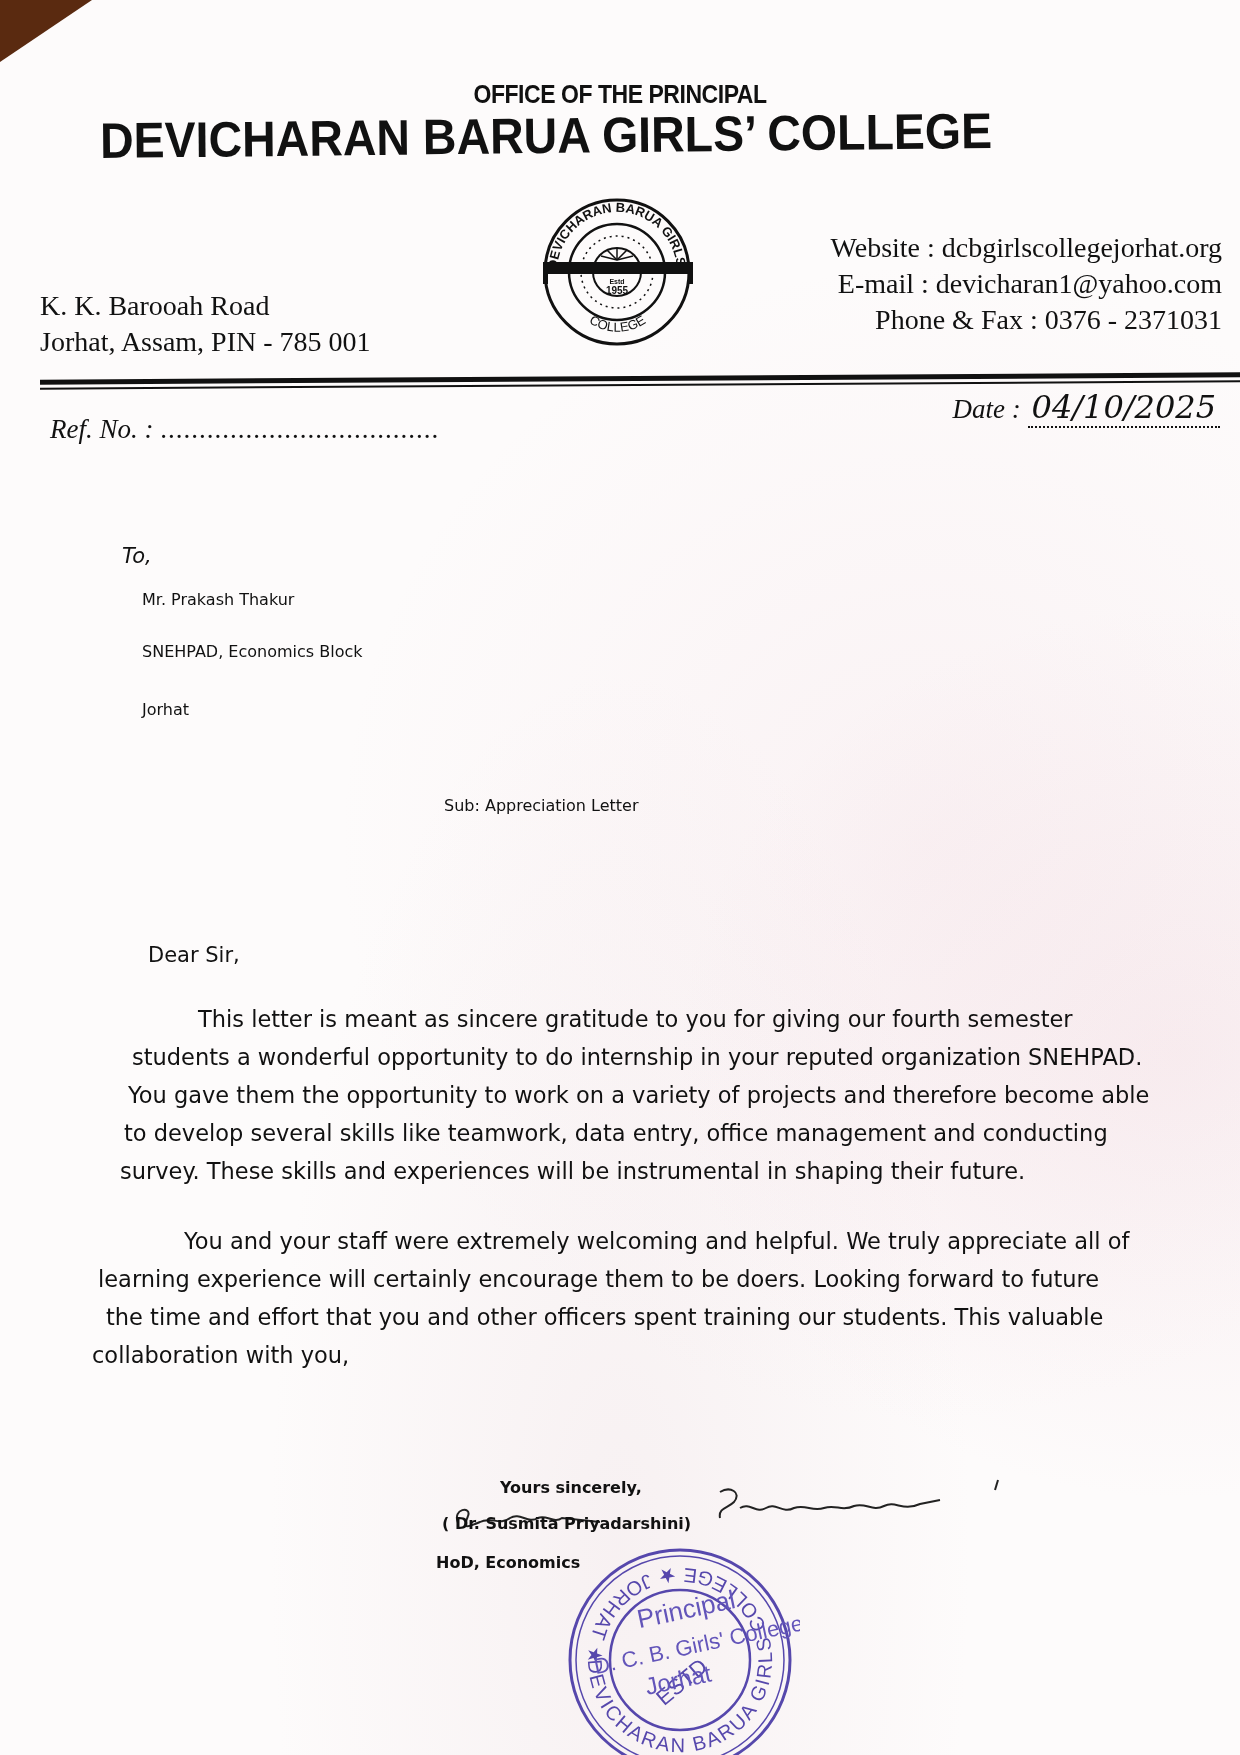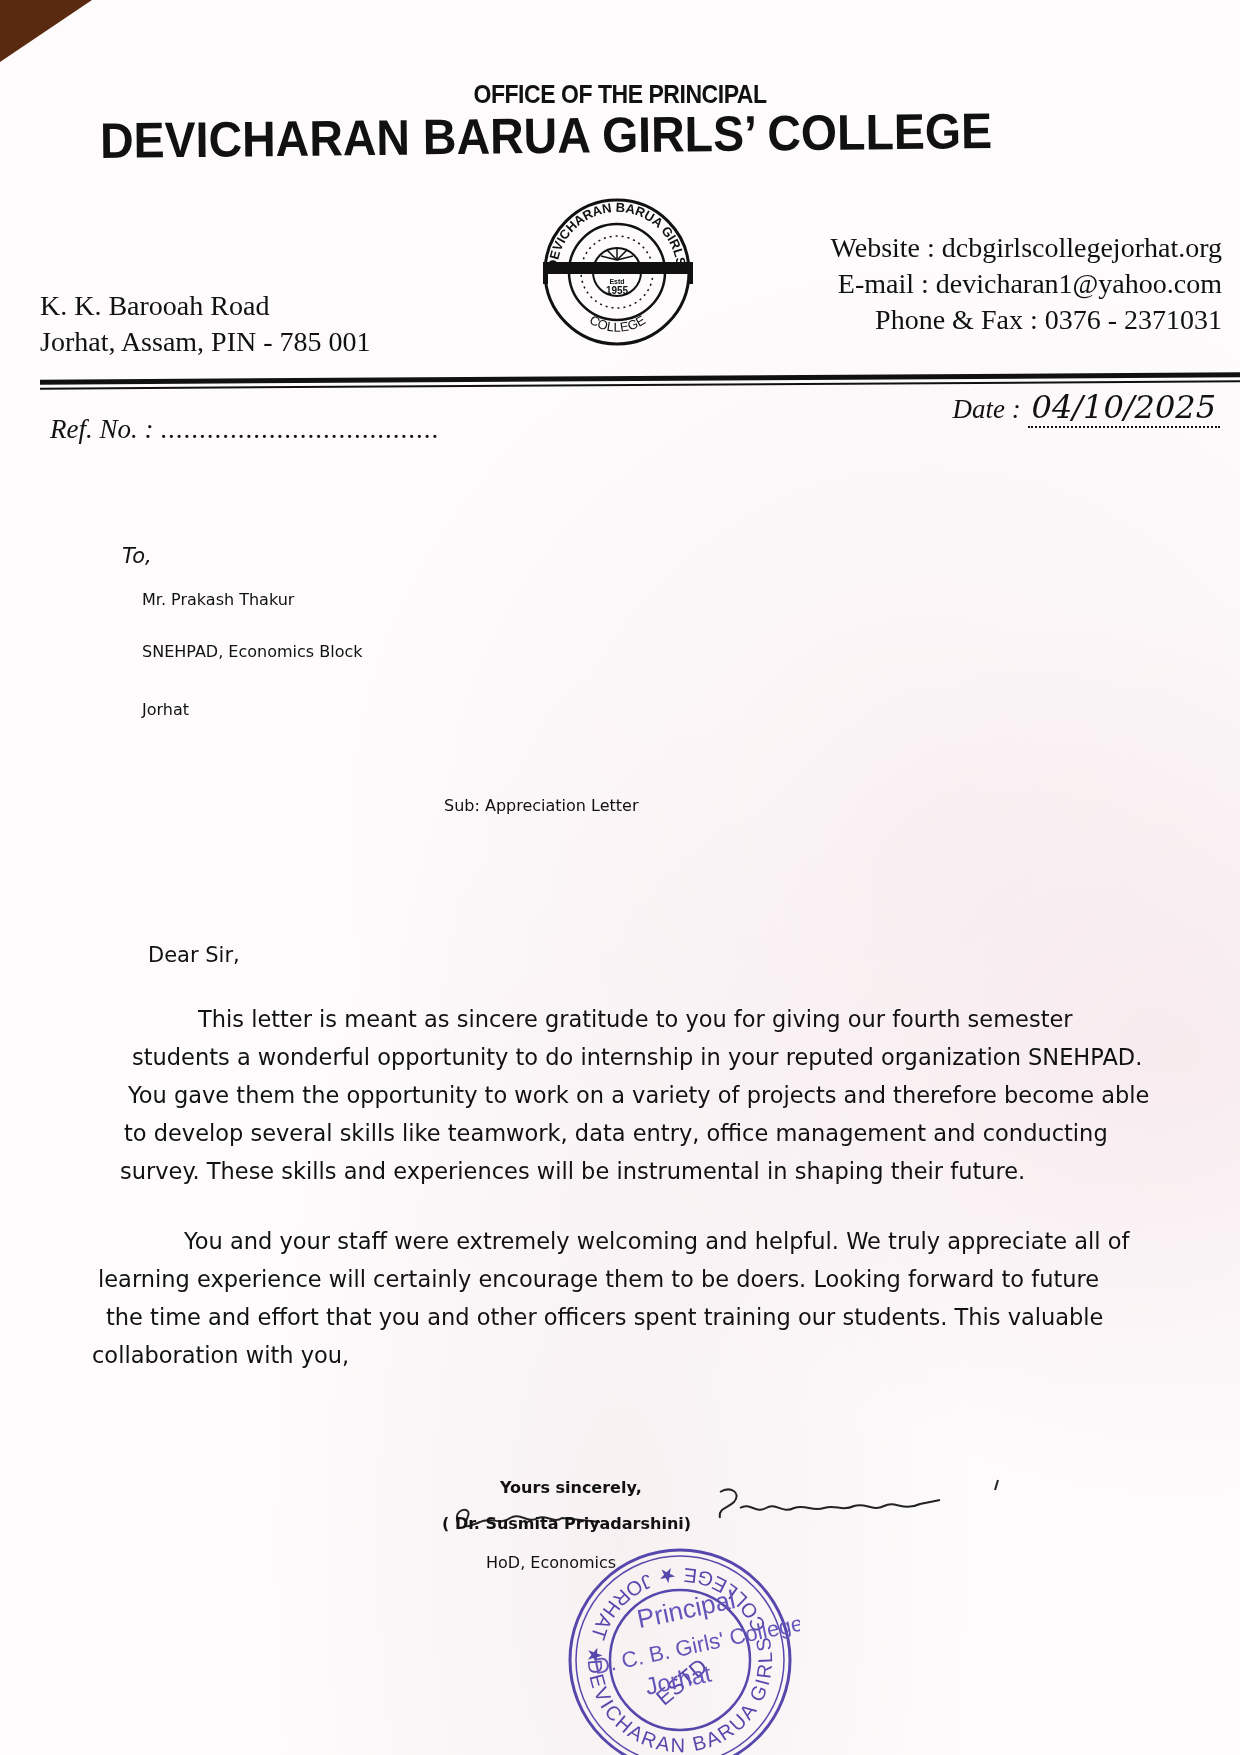--- a/index.html
+++ b/index.html
@@ -43,21 +43,21 @@
   .date .hand { font-family:"DejaVu Serif", serif; font-size:32px; border-bottom:2px dotted #111; padding:0 4px; }
   .body-font { font-family:"DejaVu Sans", sans-serif; }
   .to { left:122px; top:544px; font-size:21px; font-style:italic; }
   .recip { left:124px; font-size:16px;margin-left:18px; }
   .sub { left:444px; top:796px; font-size:16px; }
   .dear { left:148px; top:906px; font-size:21px;margin-top:37px; }
   .para { left:90px; width:1060px; font-size:22.5px; line-height:38px; }
   .para p { margin:0; white-space:nowrap; }
   .sig-close { left:500px; top:1478px; font-size:16px; font-weight:bold; }
   .sig-name { left:442px; top:1514px; font-size:16px; font-weight:bold; white-space:nowrap; }
-  .sig-role { left:486px; top:1553px; font-size:16px; font-weight:normal; }
+  .sig-role { left:436px; top:1553px; font-size:16px; font-weight:bold; }
   .signature { left:450px; top:1478px; width:560px; height:60px; }
   .seal { left:560px; top:1540px; width:240px; height:240px; }
 </style>
 </head>
 <body>
 
 <div class="page-bg"></div>
 <div class="corner"></div>
 
 <div class="abs office">OFFICE OF THE PRINCIPAL</div>

